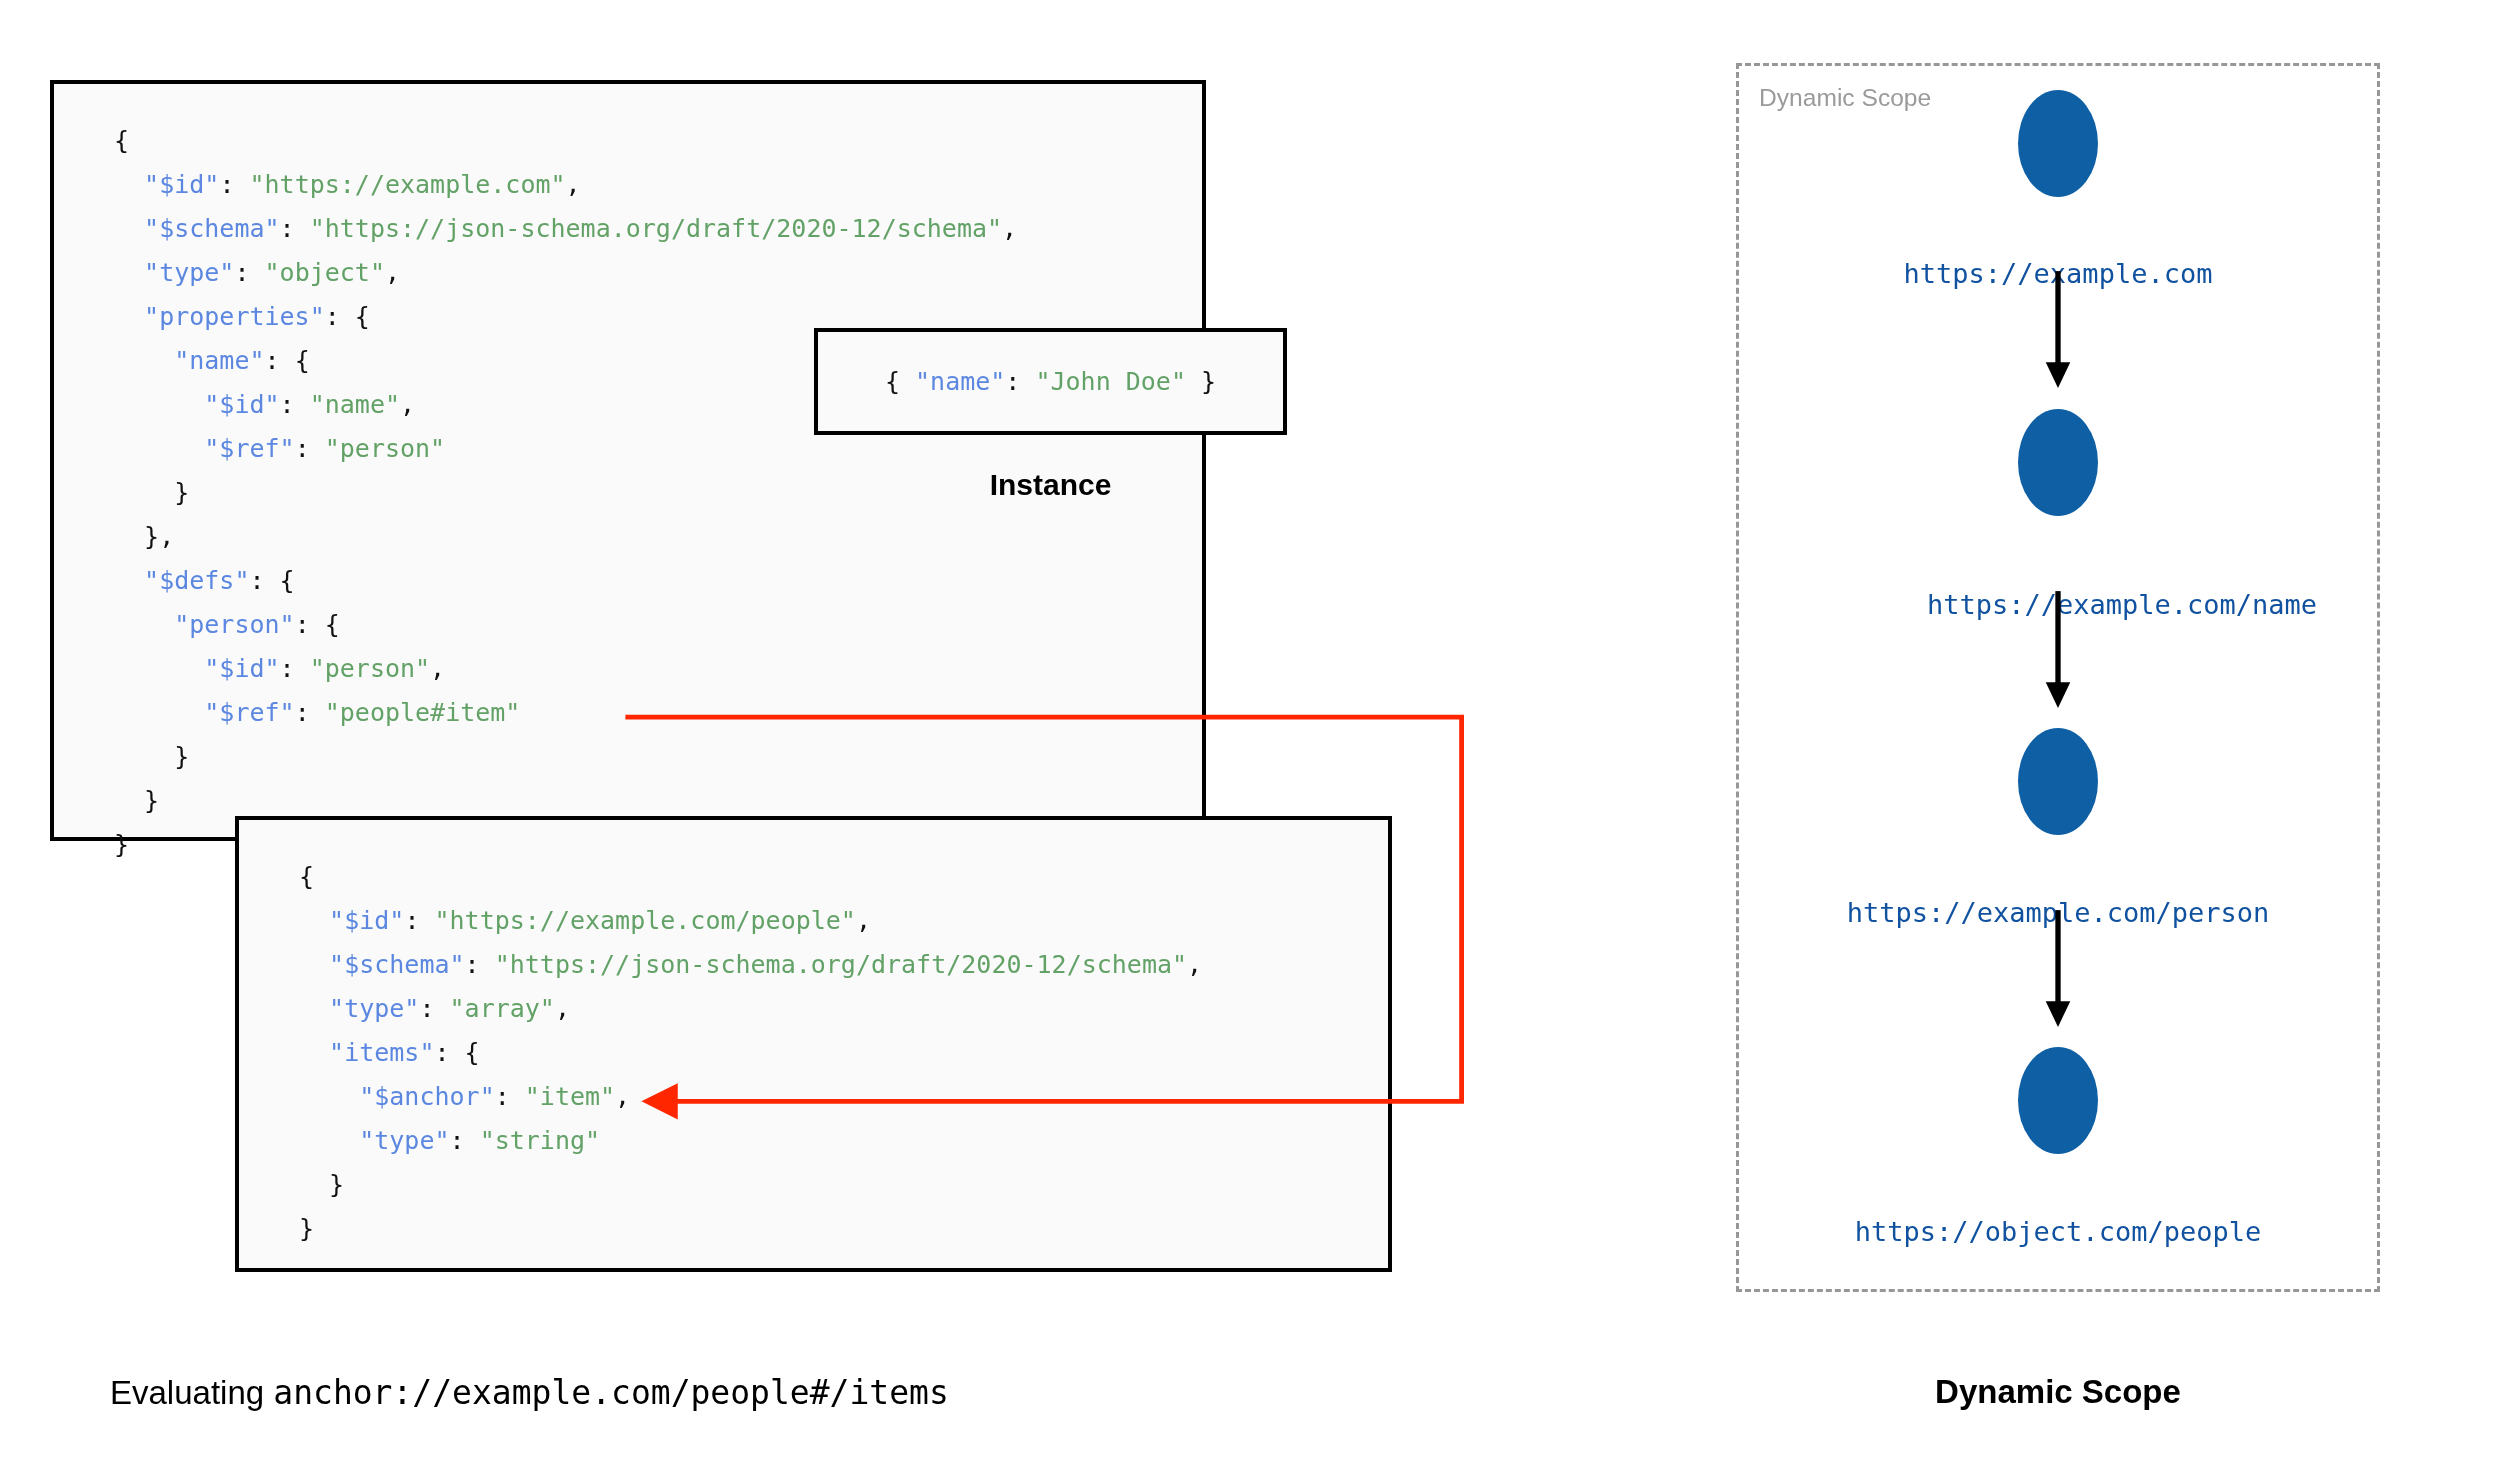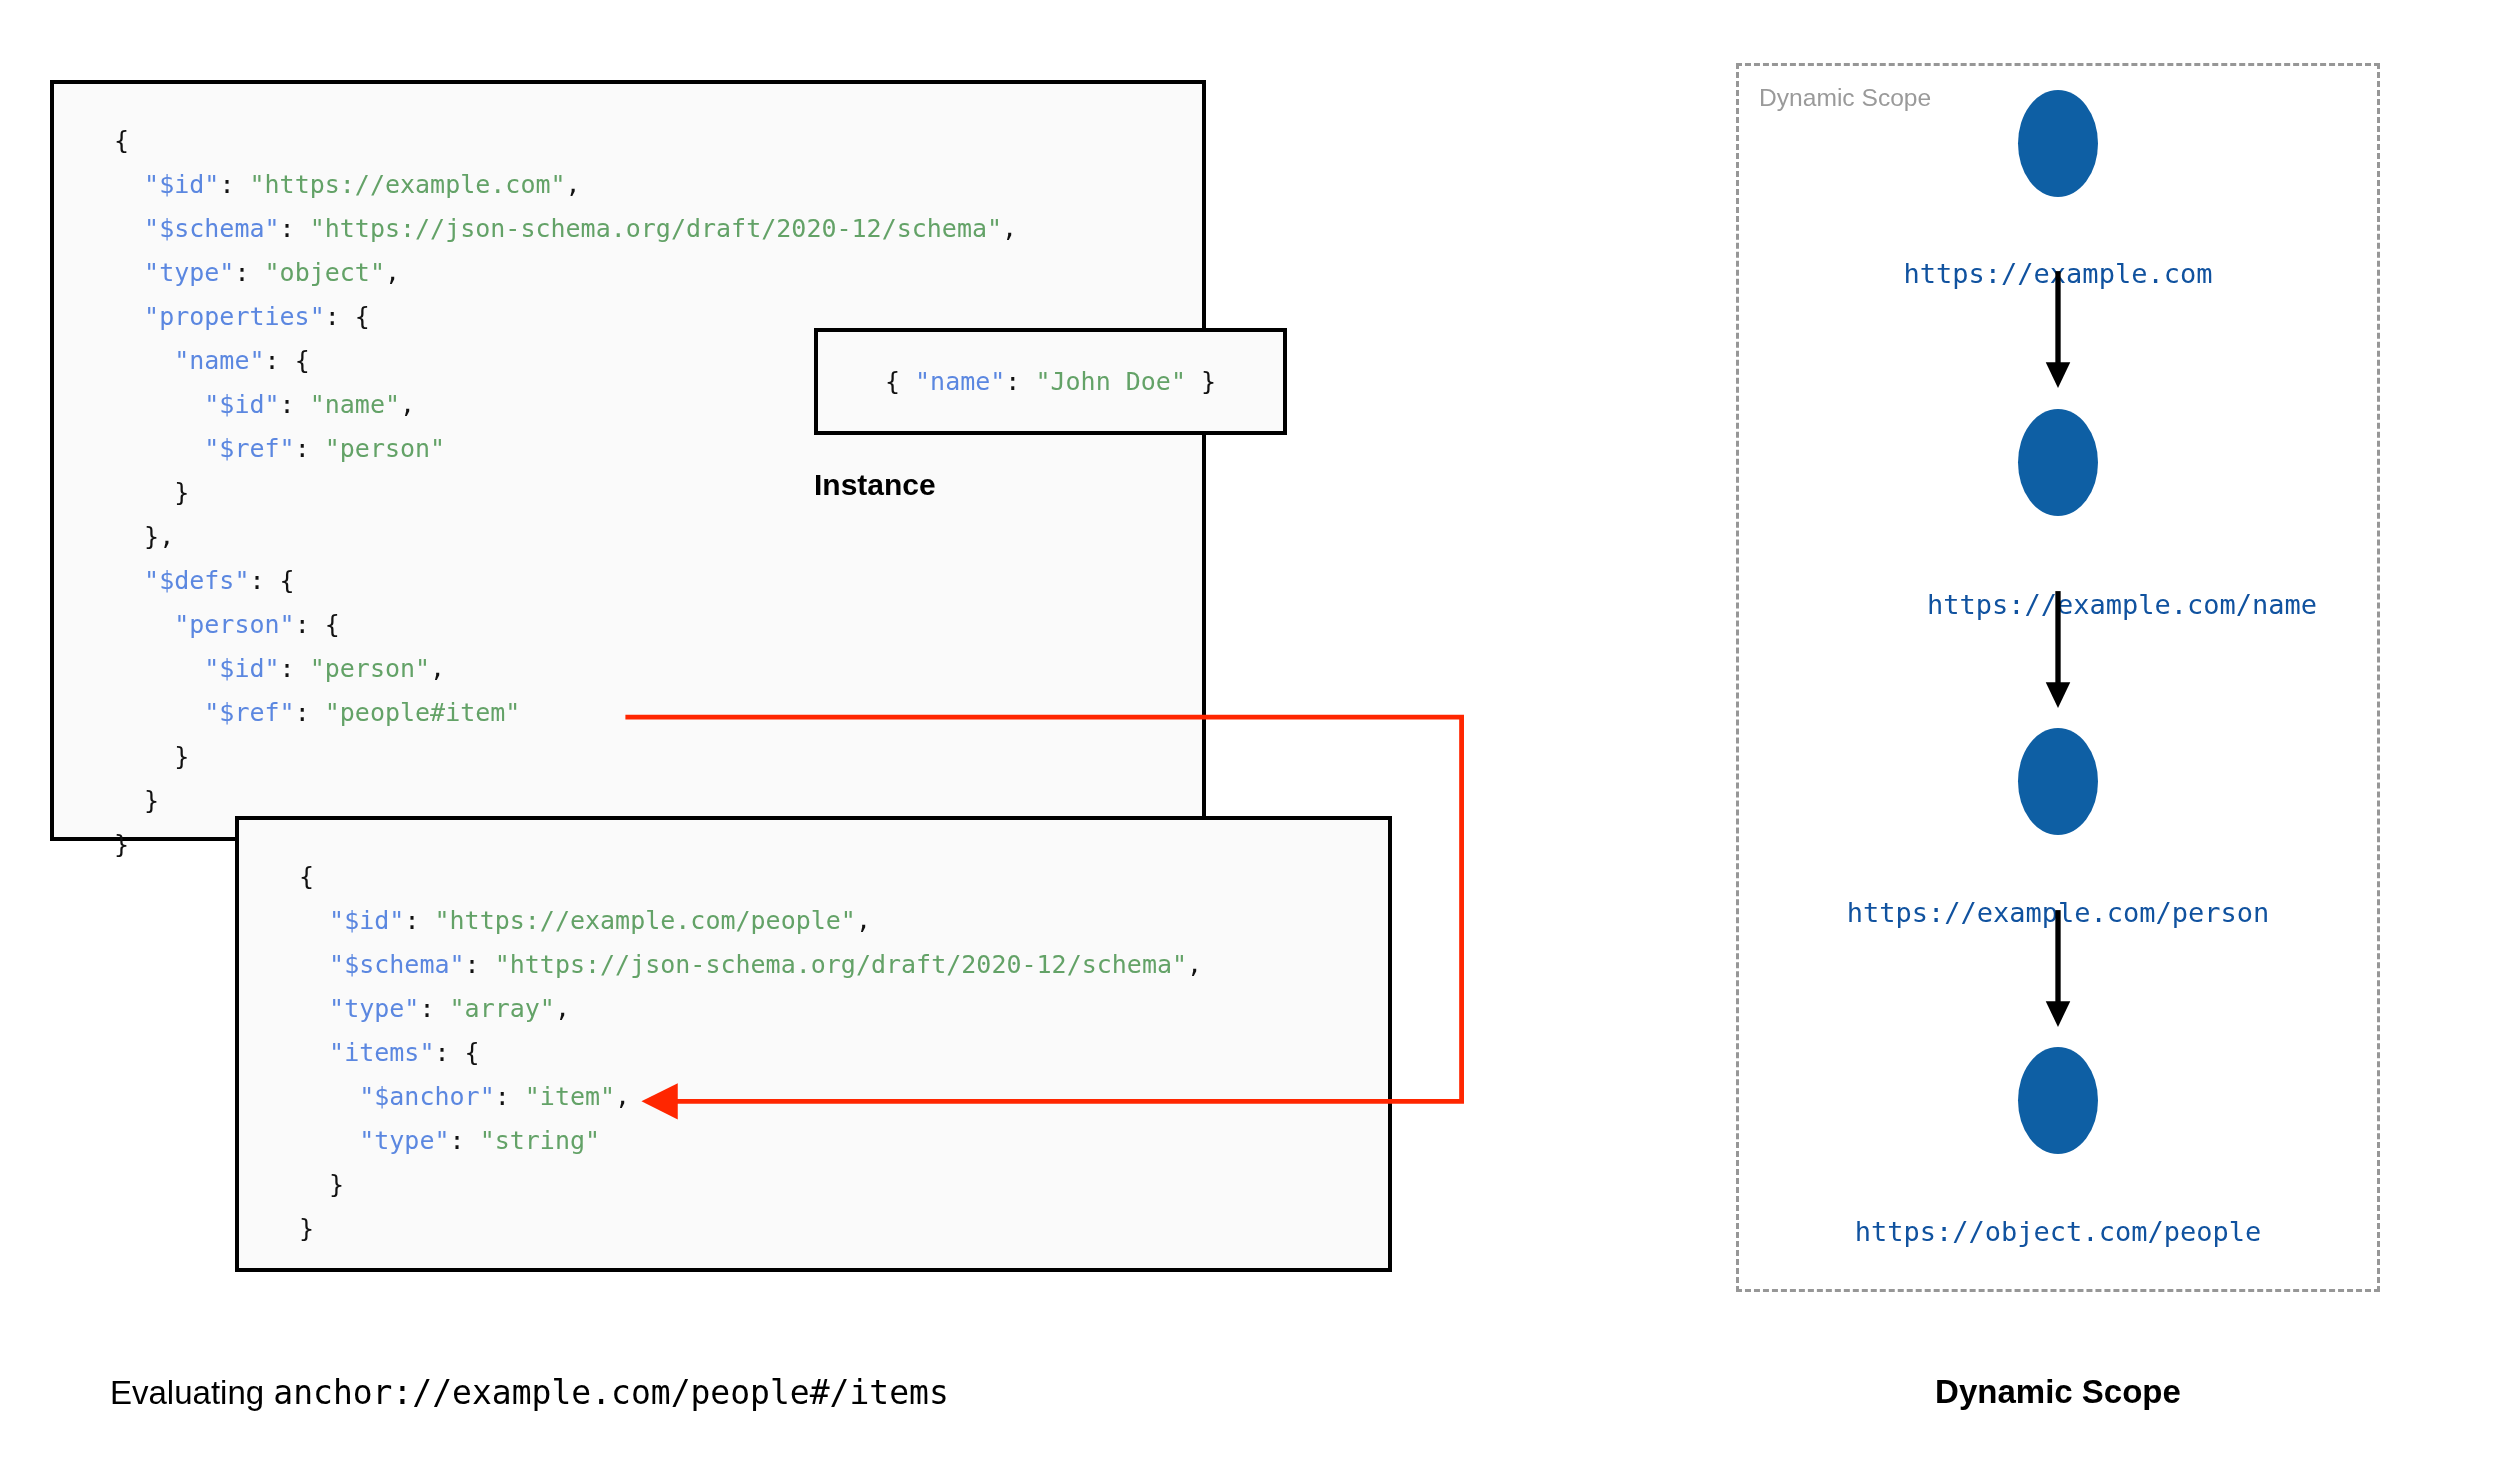--- a/index.html
+++ b/index.html
@@ -41,21 +41,21 @@
     left:814px;top:328px;width:473px;height:107px;
     z-index:3;
   }
   #instance-code{
     left:0;top:0;width:100%;height:100%;
     display:flex;align-items:center;justify-content:center;
     font-size:25px;
   }
   #instance-caption{
     position:absolute;left:814px;top:468px;width:473px;
-    text-align:left;
+    text-align:center;
     font-size:30px;font-weight:bold;color:#000;
     font-family:"Liberation Sans", sans-serif;
     z-index:4;
   }
 
   
   #people-box{
     left:235px;top:816px;width:1157px;height:456px;
     z-index:5;
   }

